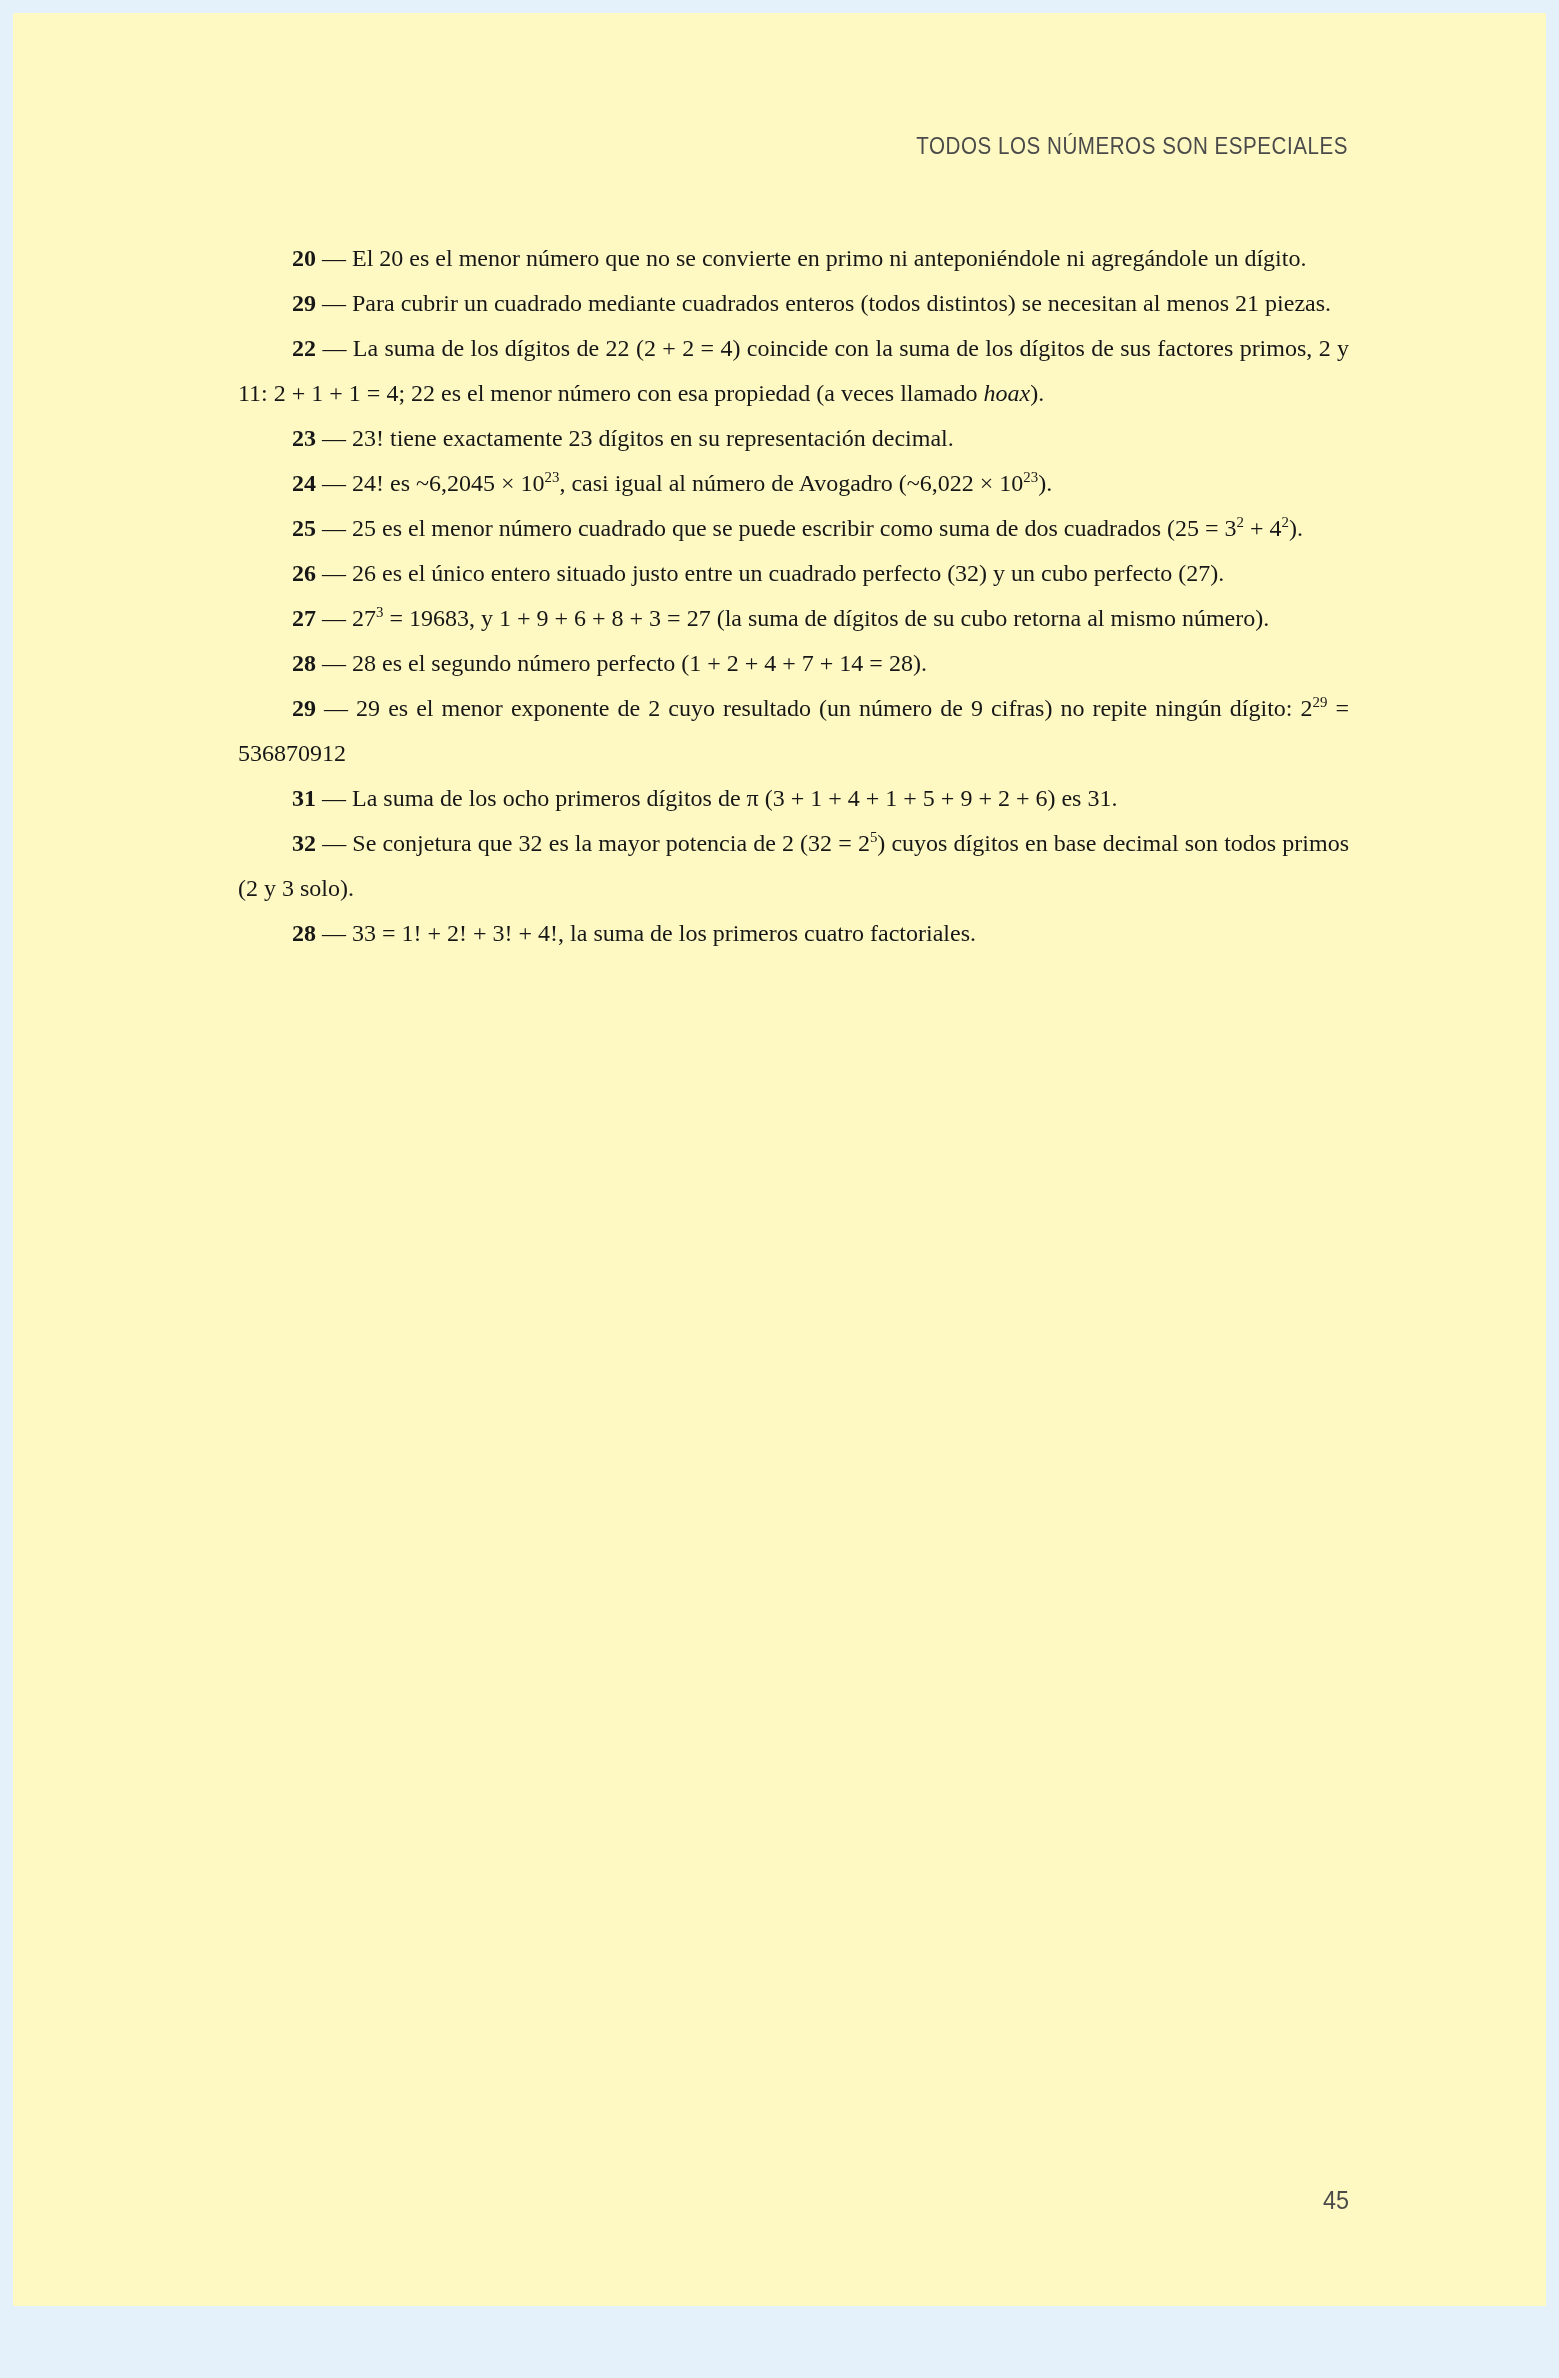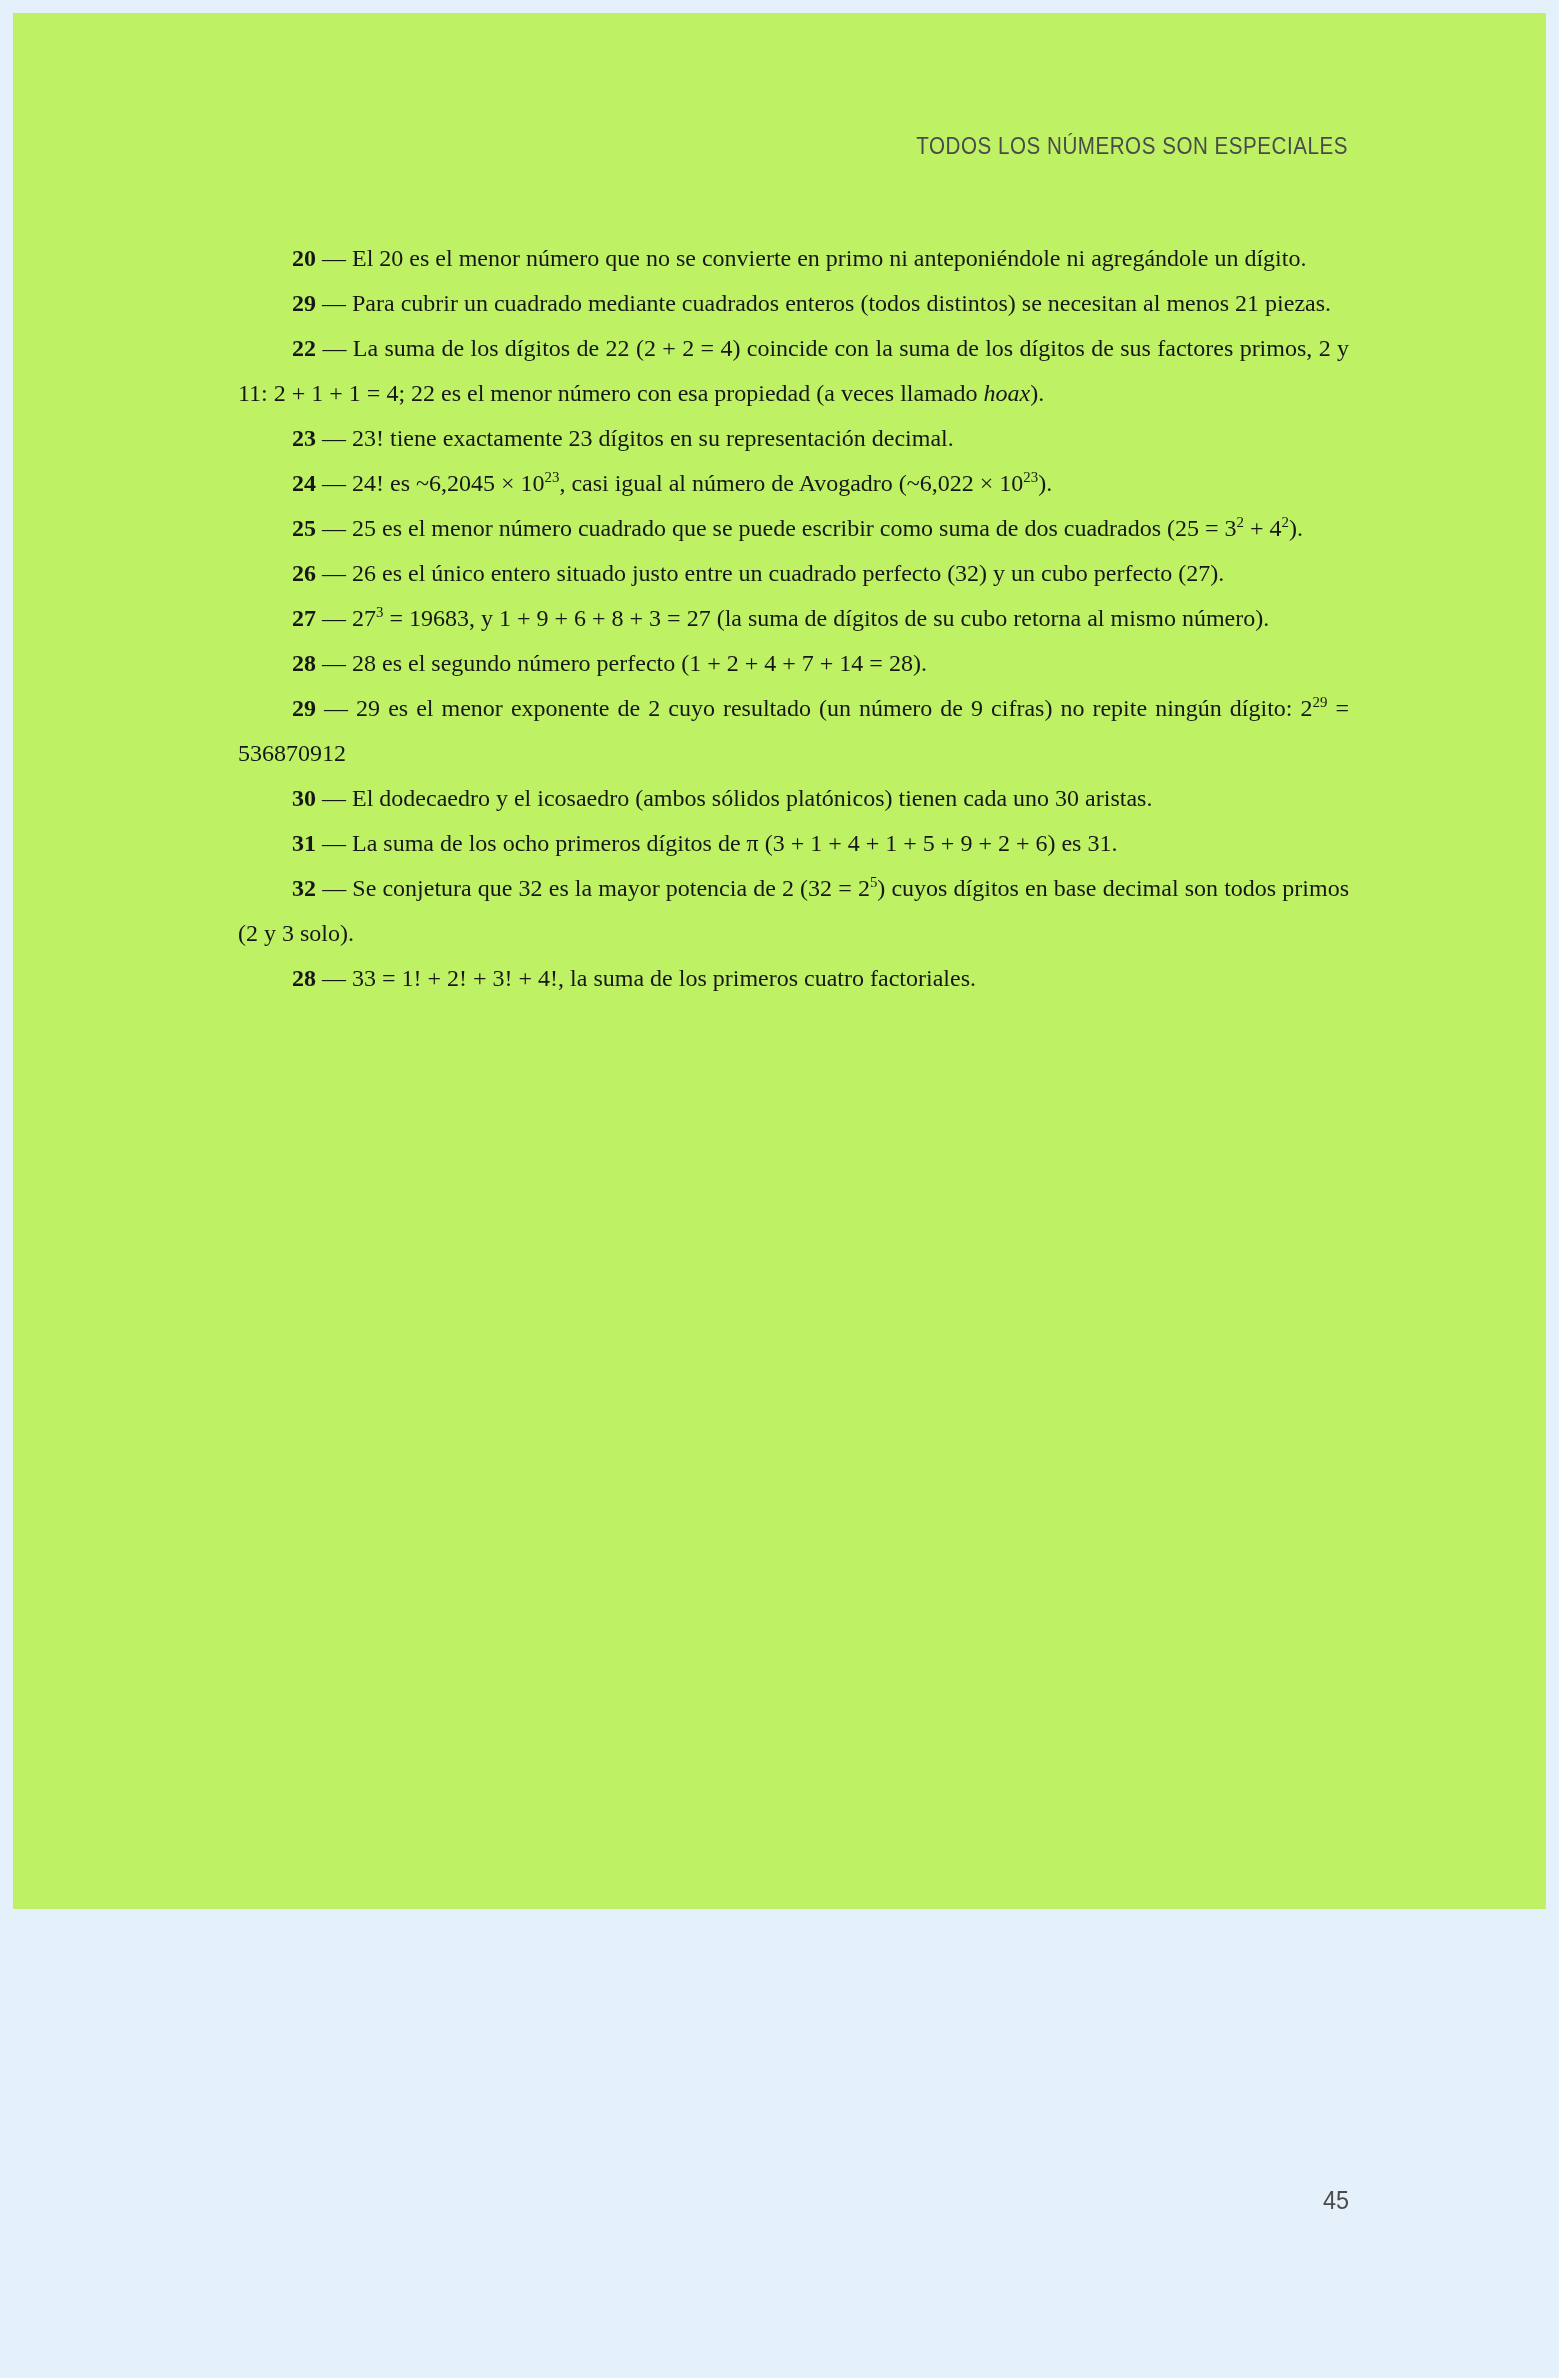--- a/index.html
+++ b/index.html
@@ -12,22 +12,22 @@
     background: #e4f1fa;
     font-family: "Liberation Serif", "DejaVu Serif", serif;
     overflow: hidden;
   }
 
   .page-sheet {
     position: absolute;
     left: 13px;
     top: 13px;
     width: 1533px;
-    height: 1896px;
-    background: #bef264;
+    height: 2293px;
+    background: #fef9c3;
     box-sizing: border-box;
   }
 
   .running-head {
     position: absolute;
     left: 225px;
     top: 120px;
     width: 1110px;
     text-align: right;
     font-family: "Liberation Sans", "DejaVu Sans", sans-serif;
@@ -142,24 +142,20 @@
     <p class="entry">
       <span class="entry-number">28</span><span class="dash"> </span><span class="dash">—</span>
       <span>28 es el segundo número perfecto (1 + 2 + 4 + 7 + 14 = 28).</span>
     </p>
 
     <p class="entry">
       <span class="entry-number">29</span><span class="dash"> </span><span class="dash">—</span>
       <span>29 es el menor exponente de 2 cuyo resultado (un número de 9 cifras) no repite ningún dígito: 2</span><sup class="exp">29</sup><span> = 536870912</span>
     </p>
 
-    <p class="entry">
-      <span class="entry-number">30</span><span class="dash"> </span><span class="dash">—</span>
-      <span>El dodecaedro y el icosaedro (ambos sólidos platónicos) tienen cada uno 30 aristas.</span>
-    </p>
 
     <p class="entry">
       <span class="entry-number">31</span><span class="dash"> </span><span class="dash">—</span>
       <span>La suma de los ocho primeros dígitos de π (3 + 1 + 4 + 1 + 5 + 9 + 2 + 6) es 31.</span>
     </p>
 
     <p class="entry">
       <span class="entry-number">32</span><span class="dash"> </span><span class="dash">—</span>
       <span>Se conjetura que 32 es la mayor potencia de 2 (32 = 2</span><sup class="exp">5</sup><span>) cuyos dígitos en base decimal son todos primos (2 y 3 solo).</span>
     </p>

